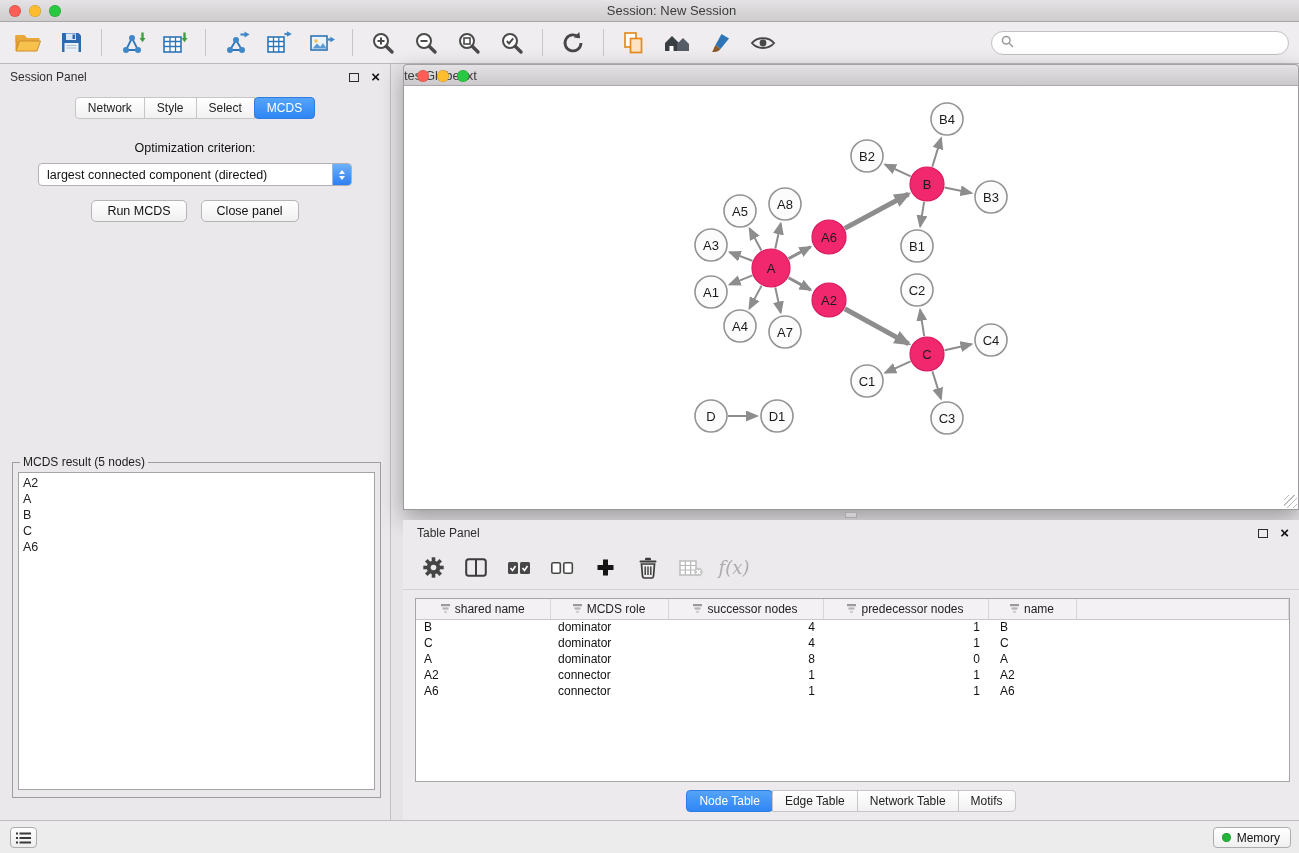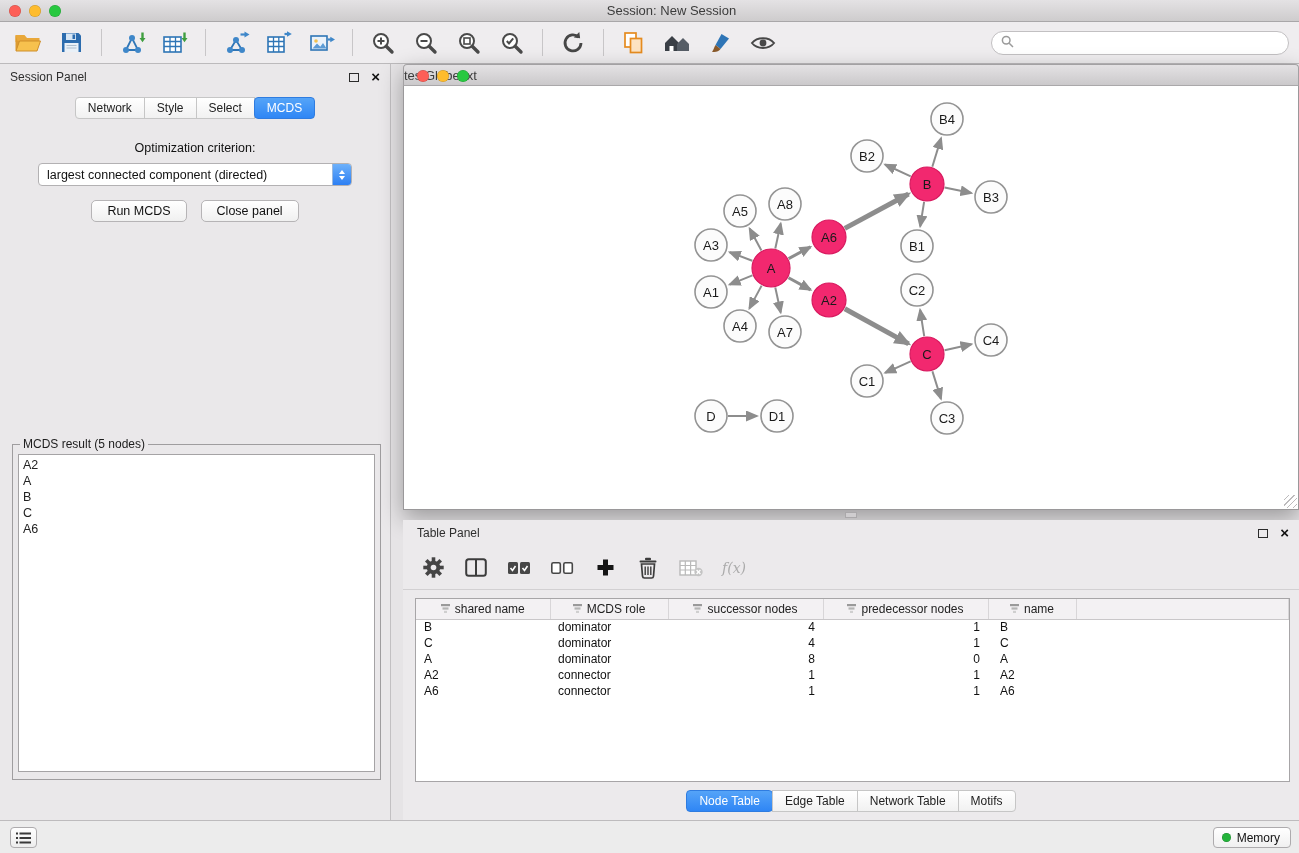--- a/index.html
+++ b/index.html
@@ -66,21 +66,21 @@
   }
   .stepper i { display:block; width:0; height:0; border-left:3.5px solid transparent; border-right:3.5px solid transparent; }
   .stepper .up { border-bottom:4.5px solid #fff; }
   .stepper .down { border-top:4.5px solid #fff; }
   .btn-row { display:flex; justify-content:center; gap:14px; margin-top:14px; }
   .btn {
     font-family:inherit; font-size:12.5px; color:#111; padding:3px 15px;
     background:linear-gradient(#ffffff,#f0f0f0); border:1px solid #b6b4b6; border-radius:5px; cursor:default;
   }
   .result-fieldset {
-    position:absolute; left:12px; right:9px; top:373px; height:343px;
+    position:absolute; left:12px; right:9px; top:391px; height:343px;
     border:1px solid #9f9d9f; padding:3px 5px 7px 5px;
   }
   .result-fieldset legend { font-size:12px; color:#1c1c1c; padding:0 3px; margin-left:2px; }
   .result-list {
     width:100%; height:100%; background:#fff; border:1px solid #a5a3a5;
     font-size:12.5px; line-height:16px; padding:2px 4px; overflow:hidden;
   }
   
   .network-window {
     position:absolute; left:403px; top:64px; width:896px; height:446px;
@@ -107,21 +107,21 @@
   }
   
   .table-panel {
     position:absolute; left:403px; top:520px; width:896px; height:300px; background:#eceaec;
   }
   .tp-toolbar {
     height:44px; display:flex; align-items:center; padding:0 16px; gap:15px;
     border-bottom:1px solid #d2d0d2;
   }
   .tp-tool { width:28px; height:28px; display:flex; align-items:center; justify-content:center; }
-  .fx { font-family:"DejaVu Serif","Liberation Serif",serif; font-style:italic; font-size:14px; color:#ababab; }
+  .fx { font-family:"DejaVu Serif","Liberation Serif",serif; font-style:italic; font-size:18px; color:#ababab; }
   .table-wrap {
     position:absolute; left:12px; right:9px; top:78px; bottom:38px;
     background:#fff; border:1px solid #a7a5a7; overflow:hidden;
   }
   table { border-collapse:collapse; table-layout:fixed; width:100%; }
   th {
     height:20px; background:#f3f1f3; border-right:1px solid #d8d6d8; border-bottom:1px solid #c9c7c9;
     font-weight:normal; font-size:12px; color:#222; text-align:center; overflow:hidden; white-space:nowrap;
   }
   th .th-inner { display:flex; align-items:center; justify-content:center; gap:5px; }

